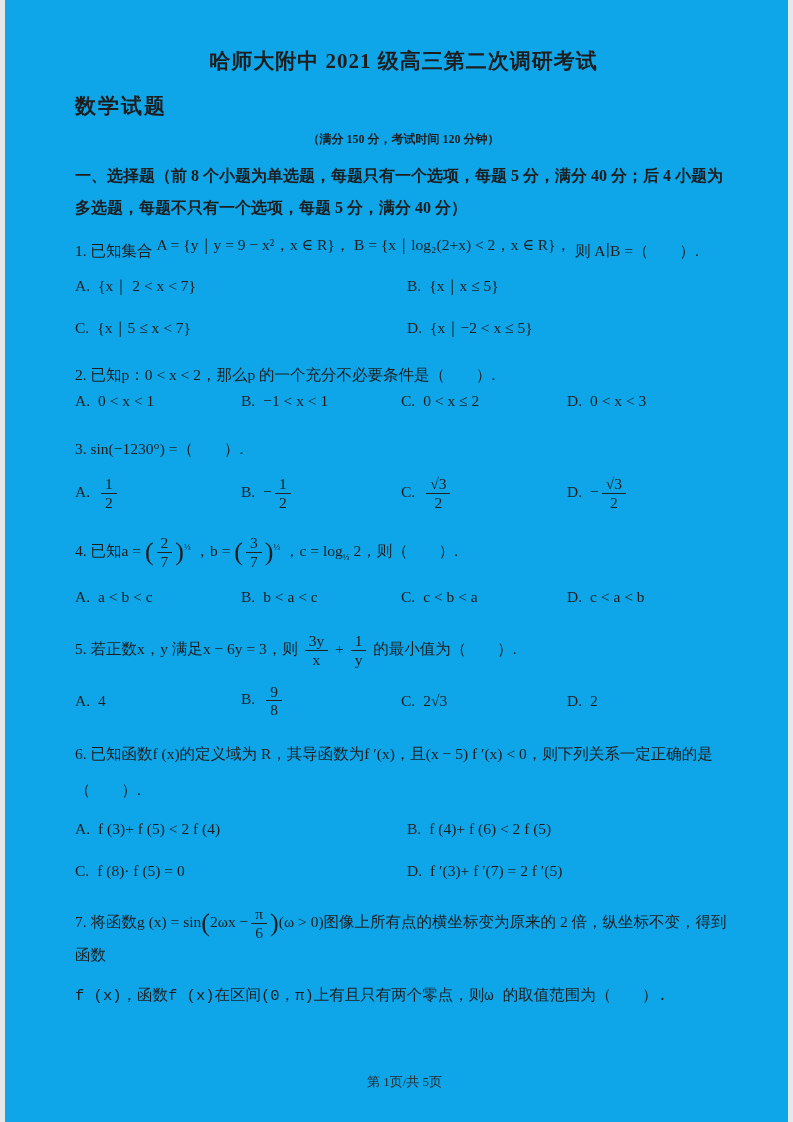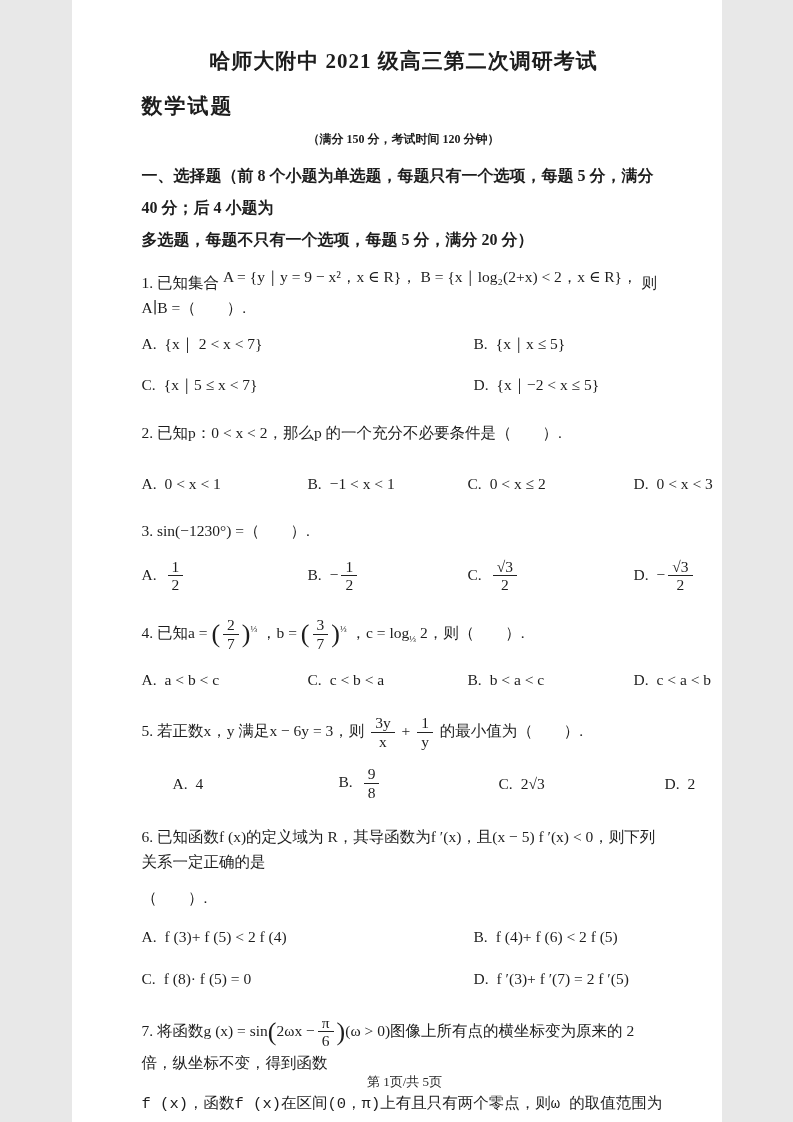--- a/index.html
+++ b/index.html
@@ -1,30 +1,30 @@
 <!DOCTYPE html>
 <html><head>
 <meta charset="utf-8">
 <style>
   html,body{margin:0;padding:0;background:#e8e8e8;}
   .page{
-    width:650px;height:1122px;position:relative;background:#ffffff;
+    width:783px;height:1122px;position:relative;background:#0ea5e9;
     font-family:"Liberation Serif","DejaVu Serif",serif;
     color:#1d1d1d;overflow:hidden;margin:0 auto;
   }
   .content{padding:46px 56px 0 70px;}
   .title{font-size:21px;font-weight:700;text-align:center;margin:0;line-height:1.5;letter-spacing:1px;}
   .subtitle{font-size:21px;font-weight:700;text-align:left;margin:14px 0 0 0;line-height:1.4;letter-spacing:2px;}
   .meta{font-size:12px;font-weight:700;text-align:center;margin-top:10px;line-height:1.4;}
   .section{font-size:16px;font-weight:700;margin-top:12px;line-height:2.0;}
   .q{font-size:15.5px;line-height:1.65;}
   .stem{margin-top:14px;}
   .raised{position:relative;top:-6px;}
   .opt2{display:grid;grid-template-columns:332px 1fr;row-gap:16px;margin-top:10px;}
-  .opt4{display:grid;grid-template-columns:166px 160px 166px 1fr;margin-top:25px;align-items:center;}
+  .opt4{display:grid;grid-template-columns:166px 160px 166px 1fr;margin-top:0;align-items:center;}
   .optcell{white-space:nowrap;}
   .optlab{margin-right:8px;}
   .frac{display:inline-block;vertical-align:middle;text-align:center;line-height:1.15;margin:0 3px;}
   .frac .num,.frac .den{display:block;padding:0 4px;}
   .frac .den{border-top:1.4px solid #222;}
   .bigp{font-size:26px;vertical-align:middle;line-height:1;font-weight:400;}
   sup.exp{font-size:9px;vertical-align:super;}
   sub.base{font-size:9px;vertical-align:sub;}
   .footer{position:absolute;bottom:31px;left:0;width:100%;text-align:center;font-size:13px;color:#2a2a2a;padding-left:8px;}
   .gap-lg{margin-top:22px;}
@@ -34,21 +34,21 @@
 
 <div class="page">
   <div class="content">
 
     <h1 class="title">哈师大附中 2021 级高三第二次调研考试</h1>
     <h2 class="subtitle">数学试题</h2>
     <div class="meta">（满分 150 分，考试时间 120 分钟）</div>
 
     <div class="section">
       <div>一、选择题（前 8 个小题为单选题，每题只有一个选项，每题 5 分，满分 40 分；后 4 小题为</div>
-      <div>多选题，每题不只有一个选项，每题 5 分，满分 20 分）</div>
+      <div>多选题，每题不只有一个选项，每题 5 分，满分 40 分）</div>
     </div>
 
     <div class="q">
       <div class="stem">
         <span>1. 已知集合</span>
         <span class="raised">A = {y｜y = 9 − x²，x ∈ R}，</span>
         <span class="raised">B = {x｜log₂(2+x) &lt; 2，x ∈ R}，</span>
         <span>则 A∣B =（　　）.</span>
       </div>
       <div class="opt2">
@@ -110,40 +110,40 @@
         <span>，b =</span>
         <span class="bigp">(</span><span class="frac"><span class="num">3</span><span class="den">7</span></span><span class="bigp">)</span><sup class="exp">⅓</sup>
         <span>，c = log</span><sub class="base">⅓</sub>
         <span>2，则（　　）.</span>
       </div>
       <div class="opt4" style="margin-top:14px;">
         <div class="optcell">
           <span class="optlab">A.</span><span>a &lt; b &lt; c</span>
         </div>
         <div class="optcell">
-          <span class="optlab">C.</span><span>c &lt; b &lt; a</span>
+          <span class="optlab">B.</span><span>b &lt; a &lt; c</span>
         </div>
         <div class="optcell">
-          <span class="optlab">B.</span><span>b &lt; a &lt; c</span>
+          <span class="optlab">C.</span><span>c &lt; b &lt; a</span>
         </div>
         <div class="optcell">
           <span class="optlab">D.</span><span>c &lt; a &lt; b</span>
         </div>
       </div>
     </div>
 
     <div class="q">
       <div class="stem gap-lg">
         <span>5. 若正数x，y 满足x − 6y = 3，则</span>
         <span class="frac"><span class="num">3y</span><span class="den">x</span></span>
         <span>+</span>
         <span class="frac"><span class="num">1</span><span class="den">y</span></span>
         <span>的最小值为（　　）.</span>
       </div>
-      <div class="opt4" style="margin-top:14px;margin-left:31px;">
+      <div class="opt4" style="margin-top:14px;">
         <div class="optcell">
           <span class="optlab">A.</span><span>4</span>
         </div>
         <div class="optcell">
           <span class="optlab">B.</span><span class="frac"><span class="num">9</span><span class="den">8</span></span>
         </div>
         <div class="optcell">
           <span class="optlab">C.</span><span>2√3</span>
         </div>
         <div class="optcell">

